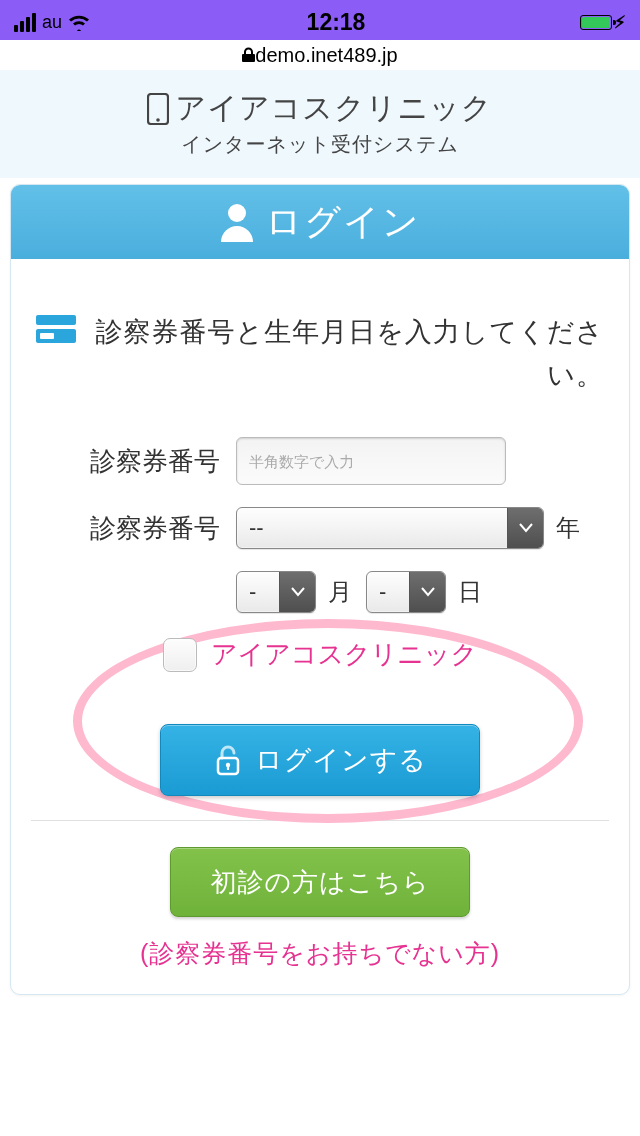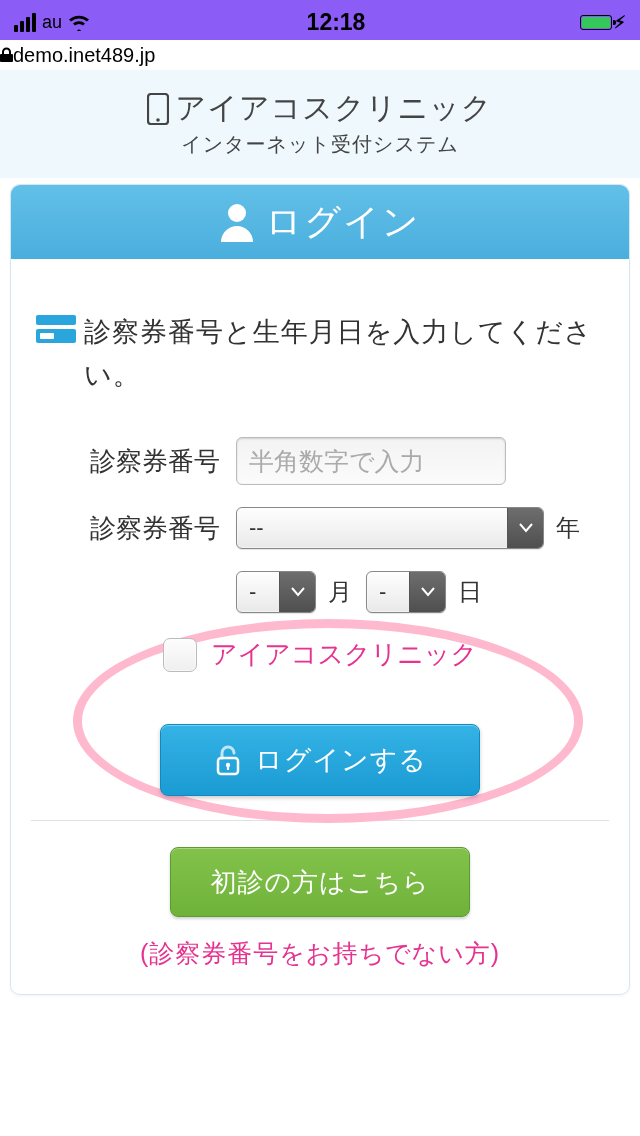--- a/index.html
+++ b/index.html
@@ -18,21 +18,21 @@
     .signal-bars span:nth-child(3){height:15px}
     .signal-bars span:nth-child(4){height:19px}
     .carrier { font-size: 18px; font-weight: 400; }
     .wifi-icon svg { display:block; }
     .battery { position: relative; width: 32px; height: 15px; border: 1.5px solid #000; border-radius: 3px; }
     .battery::after{ content:""; position:absolute; right:-5px; top:4px; width:3px; height:5px; background:#000; border-radius:0 2px 2px 0; }
     .battery .fill{ position:absolute; left:1px; top:1px; bottom:1px; width: calc(100% - 2px); background:#34c759; border-radius:1.5px; }
     .bolt { font-size: 17px; margin-left:-2px; }
 
     
-    .url-bar { height: 30px; display:flex; align-items:center; gap:0; font-size:20px; color:#000; background:#fff; }
+    .url-bar { height: 30px; display:flex; align-items:center; justify-content:center; gap:0; font-size:20px; color:#000; background:#fff; }
     .lock-mini svg { display:block; }
     .url-text { font-weight:400; }
 
     
     .page-top { background: #eff8fd; padding: 18px 0 20px 0; text-align:center; }
     .clinic-line { display:flex; align-items:center; justify-content:center; gap:6px; }
     .clinic-name { font-size: 30px; color:#444; font-weight:400; letter-spacing: 1px; }
     .subtitle { font-size: 20px; color:#444; font-weight:400; letter-spacing: 1px; margin-top: 2px; }
     .phone-icon svg { display:block; }
 
@@ -42,27 +42,27 @@
 
     .card-header { background: linear-gradient(#62c0e8,#4aaedd); height: 74px; display:flex; align-items:center; justify-content:center; gap:10px; }
     .card-header .title { color:#fff; font-size: 36px; font-weight: 400; letter-spacing: 2px; }
     .person-icon svg { display:block; }
 
     .card-body { padding: 52px 20px 24px 20px; position: relative; }
 
     .instruction-row { display:flex; align-items:flex-start; justify-content:center; gap:8px; margin-bottom: 40px; }
     .id-card-icon { flex: 0 0 auto; margin-top: 4px; }
     .id-card-icon svg { display:block; }
-    .instruction-text { font-size: 27px; color:#333; line-height: 1.6; letter-spacing: 1px; text-align:left; max-width: 520px; }
+    .instruction-text { font-size: 27px; color:#333; line-height: 1.6; letter-spacing: 1px; text-align:right; max-width: 520px; }
 
     .form-row { display:flex; align-items:center; margin-bottom: 22px; }
     .form-label { width: 205px; text-align:right; font-size: 26px; color:#333; padding-right: 16px; }
     .form-ctrl { flex:1; display:flex; align-items:center; gap:6px; flex-wrap:wrap; }
 
-    .text-input { width: 270px; height: 48px; border:1px solid #bbb; border-radius:6px; background: linear-gradient(#f3f3f3,#fbfbfb); padding: 0 12px; font-size: 25px; color:#333; box-shadow: inset 0 1px 2px rgba(0,0,0,0.15); }
+    .text-input { width: 270px; height: 48px; border:1px solid #bbb; border-radius:6px; background: linear-gradient(#f3f3f3,#fbfbfb); padding: 0 12px; font-size: 15px; color:#333; box-shadow: inset 0 1px 2px rgba(0,0,0,0.15); }
     .text-input::placeholder { color:#aaa; }
 
     .sel { height: 42px; border:1px solid #888; border-radius:6px; background: linear-gradient(#fefefe,#e9e9e9); display:flex; align-items:center; padding:0 0 0 12px; font-size:22px; color:#333; box-shadow: inset 0 0 0 1px rgba(255,255,255,0.4), 0 1px 1px rgba(0,0,0,0.1); overflow:hidden; cursor:pointer; }
     .sel-year { width: 308px; }
     .sel-small { width: 80px; }
     .sel .sel-val { flex:1; }
     .sel .sel-btn { width:36px; height:100%; background: linear-gradient(#6e6e6e,#4f4f4f); display:flex; align-items:center; justify-content:center; border-left:1px solid #555; }
     .sel .sel-btn svg { display:block; }
     .unit { font-size:24px; color:#333; margin: 0 8px 0 6px; }
 

